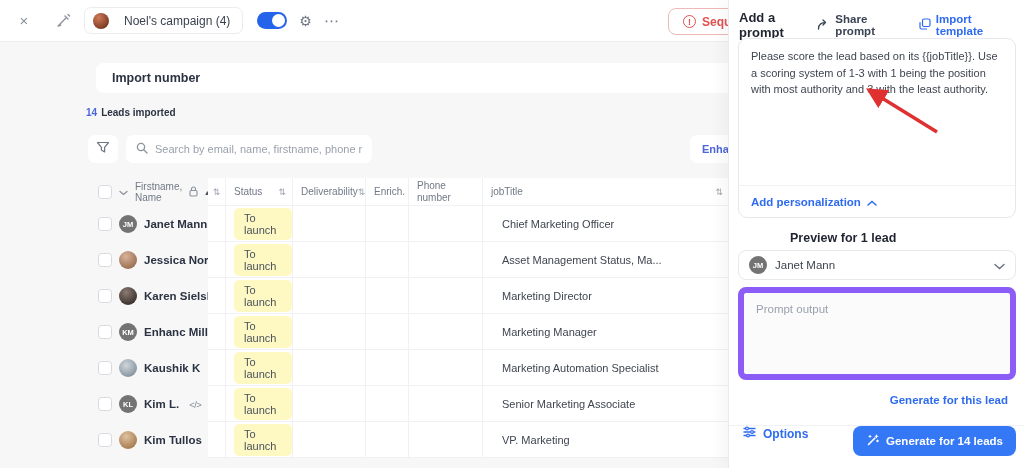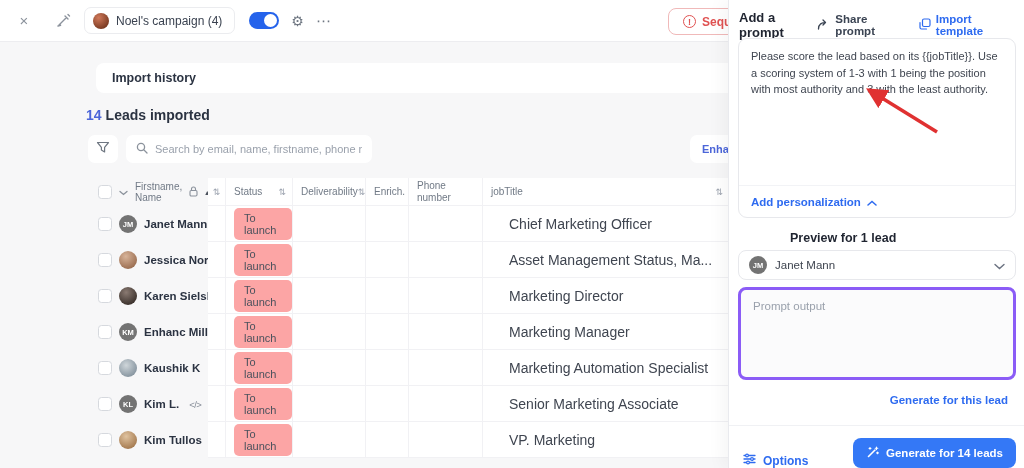--- a/index.html
+++ b/index.html
@@ -6,40 +6,40 @@
   html,body { width:1024px; height:468px; overflow:hidden; }
   body { font-family:"Liberation Sans", sans-serif; background:#f7f7f8; color:#2b3342; }
   .app { position:relative; width:1024px; height:468px; }
 
   
   .topbar { position:absolute; left:0; top:0; width:1024px; height:42px; background:#fff;
             border-bottom:1px solid #ededf0; display:flex; align-items:center; z-index:1; }
   .tb-close { margin-left:12px; width:24px; height:24px; display:flex; align-items:center; justify-content:center;
               color:#8b929c; font-size:15px; cursor:pointer; }
   .tb-pencil { margin-left:16px; width:22px; height:22px; display:flex; align-items:center; justify-content:center; }
-  .campaign-chip { margin-left:10px; display:flex; align-items:center; gap:7px; height:27px; padding:0 12px 0 8px;
+  .campaign-chip { margin-left:10px; display:flex; align-items:center; gap:15px; height:27px; padding:0 12px 0 8px;
                    border:1px solid #ebecef; border-radius:7px; }
   .campaign-avatar { width:16px; height:16px; border-radius:50%;
                      background:radial-gradient(circle at 35% 30%, #d0795a, #7a3a22 75%); }
   .campaign-name { font-size:12px; color:#3a4250; }
   .toggle { margin-left:14px; position:relative; width:30px; height:17px; border-radius:9px; background:#2563eb; }
   .toggle .knob { position:absolute; right:2px; top:2px; width:13px; height:13px; border-radius:50%; background:#fff; }
   .tb-gear { margin-left:12px; font-size:14px; color:#6f7782; }
   .tb-dots { margin-left:12px; font-size:15px; color:#6f7782; letter-spacing:1px; }
   .seq-btn { position:absolute; left:668px; top:8px; height:27px; display:flex; align-items:center; gap:6px;
              padding:0 14px; border:1px solid #f0b9b9; border-radius:8px; background:#fff; color:#e05252;
              font-size:12px; font-weight:bold; white-space:nowrap; }
   .alert-circle { width:13px; height:13px; border:1.4px solid #e05252; border-radius:50%; display:flex;
                   align-items:center; justify-content:center; font-size:9px; font-weight:bold; color:#e05252; }
 
   
   .main { position:absolute; left:0; top:42px; width:745px; height:426px; background:#f7f7f8; }
   .import-bar { position:absolute; left:96px; top:21px; width:649px; height:30px; background:#fff; border-radius:8px;
                 display:flex; align-items:center; padding-left:16px; font-size:12.5px; font-weight:bold; color:#2b3342; }
-  .leads-count { position:absolute; left:86px; top:65px; font-size:14px; font-weight:bold; color:#2b3342; }
+  .leads-count { position:absolute; left:86px; top:65px; font-size:10px; font-weight:bold; color:#2b3342; }
   .leads-count .num { color:#4c66d9; margin-right:4px; }
 
   .filter-btn { position:absolute; left:88px; top:93px; width:30px; height:28px; background:#fff; border-radius:7px;
                 display:flex; align-items:center; justify-content:center; }
   .search-box { position:absolute; left:126px; top:93px; width:246px; height:28px; background:#fff; border-radius:7px;
                 display:flex; align-items:center; gap:7px; padding:0 10px; }
   .search-box input { border:none; outline:none; flex:1; font-size:11px; color:#3a4250; background:transparent;
                       font-family:"Liberation Sans", sans-serif; }
   .search-box input::placeholder { color:#9aa1ac; }
   .enhance-btn { position:absolute; left:690px; top:93px; height:28px; background:#fff; border-radius:7px;
@@ -60,46 +60,46 @@
   .cb { width:14px; height:14px; border:1.5px solid #d6d9de; border-radius:3.5px; background:#fff; flex:none; }
   .avatar { width:18px; height:18px; border-radius:50%; flex:none; display:flex; align-items:center; justify-content:center;
             font-size:7.5px; font-weight:bold; color:#fff; }
   .av-blue { background:#737373; }
   .av-p1 { background:radial-gradient(circle at 38% 30%, #d8b49a, #9c6f52 75%); }
   .av-p2 { background:radial-gradient(circle at 40% 30%, #8a7a72, #3d332e 75%); }
   .av-p3 { background:radial-gradient(circle at 40% 35%, #cfd6da, #8795a0 75%); }
   .av-p4 { background:radial-gradient(circle at 40% 30%, #e0c3a0, #a67c52 75%); }
   .lead-name { font-size:11.5px; font-weight:bold; color:#2b3342; white-space:nowrap; }
   .code { font-size:9.5px; color:#868d98; letter-spacing:-0.5px; margin-left:3px; }
-  .badge { margin-left:8px; background:#fca5a5; color:#4a515c; font-size:11px; padding:4px 10px; border-radius:5px; }
-  .job { padding-left:26px; font-size:14px; color:#3f4550; white-space:nowrap; }
+  .badge { margin-left:8px; background:#fef9c3; color:#4a515c; font-size:11px; padding:4px 10px; border-radius:5px; }
+  .job { padding-left:19px; font-size:11px; color:#3f4550; white-space:nowrap; }
 
   
   .panel { position:absolute; left:728px; top:0; width:296px; height:468px; background:#fff; z-index:5;
            border-left:1px solid #e9eaee; box-shadow:-6px 0 16px rgba(0,0,0,0.04); }
   .panel-head { display:flex; align-items:center; justify-content:space-between; padding:10px 10px 0 10px; }
   .panel-title { font-size:13px; font-weight:bold; color:#1f2430; }
   .panel-actions { display:flex; align-items:center; gap:16px; }
   .share-link { display:flex; align-items:center; gap:5px; font-size:11.5px; font-weight:bold; color:#3b4453; }
   .import-link { display:flex; align-items:center; gap:5px; font-size:11.5px; font-weight:bold; color:#2e6bf0; }
   .prompt-box { position:absolute; left:9px; top:38px; width:278px; height:180px; border:1px solid #e7e8ec;
                 border-radius:9px; background:#fff; display:flex; flex-direction:column; }
   .prompt-text { flex:1; padding:9px 12px; font-size:11px; line-height:1.5; color:#3f4550; }
   .personalization { border-top:1px solid #f2f3f6; height:32px; display:flex; align-items:center; gap:6px;
                      padding-left:12px; font-size:11.5px; font-weight:bold; color:#2e6bf0; }
   .annot-arrow { position:absolute; left:128px; top:80px; pointer-events:none; }
   .preview-title { position:absolute; left:18px; top:231px; font-size:12.5px; font-weight:bold; color:#1f2430;margin-left:43px; }
   .lead-select { position:absolute; left:9px; top:250px; width:278px; height:30px; border:1px solid #e7e8ec;
                  border-radius:8px; display:flex; align-items:center; gap:8px; padding:0 10px; }
   .lead-select .nm { font-size:11.5px; color:#3f4550; flex:1; }
   .output-box { position:absolute; left:9px; top:287px; width:278px; height:93px; background:#fbfbfc;
-                border:3px solid #8b5cf6; border-radius:8px; padding:10px 12px; font-size:11.5px; color:#9aa1ac; }
+                border:6px solid #8b5cf6; border-radius:8px; padding:10px 12px; font-size:11.5px; color:#9aa1ac; }
   .gen-lead { position:absolute; right:16px; top:394px; font-size:11.5px; font-weight:bold; color:#2e6bf0; }
   .panel-foot { position:absolute; left:0; bottom:0; width:100%; height:43px; border-top:1px solid #f0f1f4;
-                display:flex; align-items:flex-end; justify-content:space-between; padding:0 8px 0 14px; }
+                display:flex; align-items:flex-start; justify-content:space-between; padding:0 8px 0 14px; }
   .options-btn { display:flex; align-items:center; gap:7px; font-size:12px; font-weight:bold; color:#2e6bf0; }
   .gen-all-btn { display:flex; align-items:center; gap:7px; height:30px; padding:0 13px; background:#3478f6;
                  border:none; border-radius:8px; color:#fff; font-size:11.5px; font-weight:bold;
                  font-family:"Liberation Sans", sans-serif; }
 </style>
 </head>
 <body>
 
 <div class="app">
 
@@ -120,21 +120,21 @@
     <div class="tb-gear">⚙</div>
     <div class="tb-dots">⋯</div>
     <button class="seq-btn">
       <span class="alert-circle">!</span>
       <span>Seque</span>
     </button>
   </header>
 
   <main class="main">
     <div class="import-bar">
-      <span>Import history</span>
+      <span>Import number</span>
     </div>
 
     <div class="leads-count">
       <span class="num">14</span><span>Leads imported</span>
     </div>
 
     <div class="filter-btn">
       <span>
         <svg width="14" height="13" viewBox="0 0 14 13">
             <path d="M1.5 1.5 h11 L8.6 6.3 V11 L5.4 9 V6.3 Z" fill="none" stroke="#6f7782" stroke-width="1.2" stroke-linejoin="round"></path>

